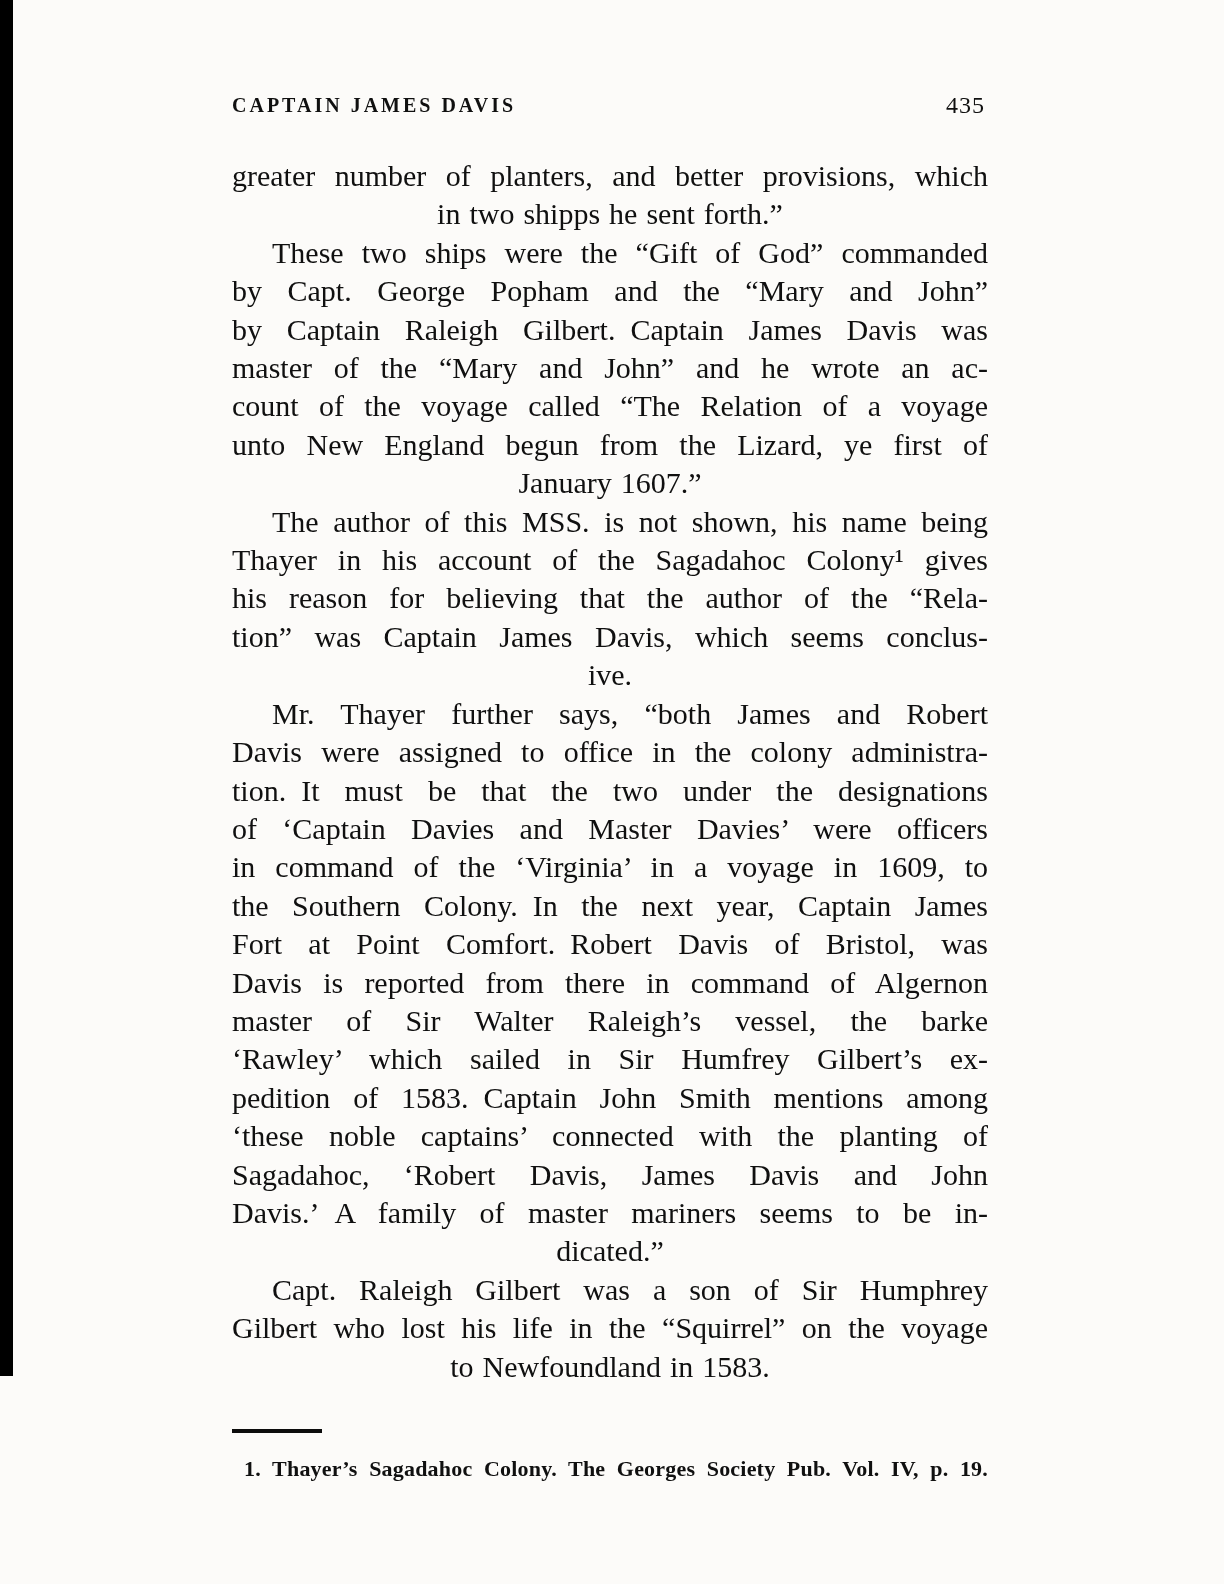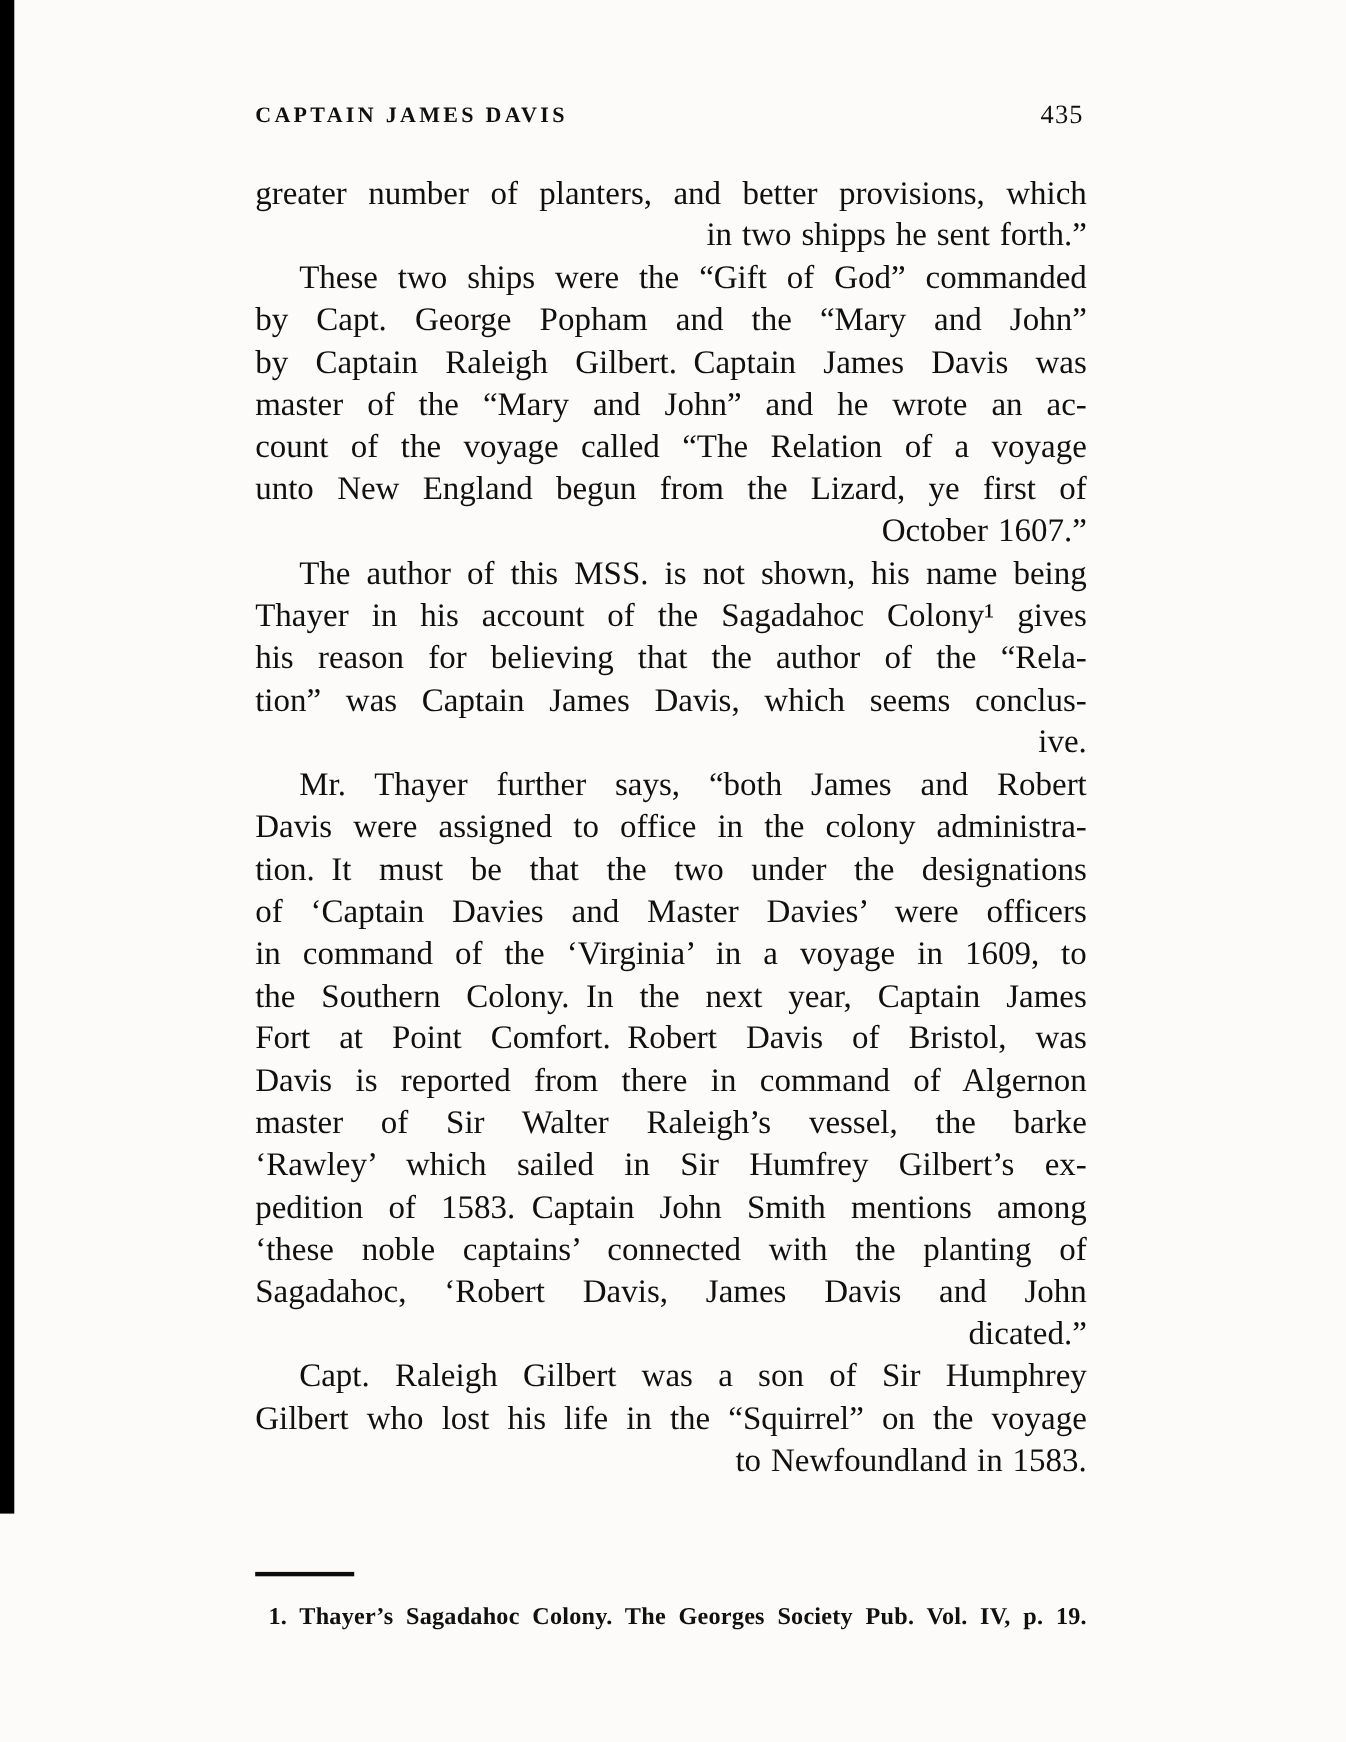--- a/index.html
+++ b/index.html
@@ -62,21 +62,21 @@
     font-size: 30px;
     line-height: 38.4px;
     word-spacing: 1.5px;
     white-space: normal;
   }
   .line.just {
     text-align: justify;
     text-align-last: justify;
   }
   .line.end {
-    text-align: right;
+    text-align: center;
   }
   .line.indent {
     text-indent: 40px;
   }
   
   .footnote {
     position: absolute;
     left: 232px;
     top: 1429px;
     width: 756px;
@@ -115,21 +115,21 @@
         <div class="line just">greater number of planters, and better provisions, which</div>
         <div class="line end">in two shipps he sent forth.”</div>
       </div>
       <div class="paragraph">
         <div class="line just indent">These two ships were the “Gift of God” commanded</div>
         <div class="line just">by Capt. George Popham and the “Mary and John”</div>
         <div class="line just">by Captain Raleigh Gilbert. Captain James Davis was</div>
         <div class="line just">master of the “Mary and John” and he wrote an ac-</div>
         <div class="line just">count of the voyage called “The Relation of a voyage</div>
         <div class="line just">unto New England begun from the Lizard, ye first of</div>
-        <div class="line end">October 1607.”</div>
+        <div class="line end">January 1607.”</div>
       </div>
       <div class="paragraph">
         <div class="line just indent">The author of this MSS. is not shown, his name being</div>
         <div class="line just">Thayer in his account of the Sagadahoc Colony¹ gives</div>
         <div class="line just">his reason for believing that the author of the “Rela-</div>
         <div class="line just">tion” was Captain James Davis, which seems conclus-</div>
         <div class="line end">ive.</div>
       </div>
       <div class="paragraph">
         <div class="line just indent">Mr. Thayer further says, “both James and Robert</div>
@@ -138,20 +138,21 @@
         <div class="line just">of ‘Captain Davies and Master Davies’ were officers</div>
         <div class="line just">in command of the ‘Virginia’ in a voyage in 1609, to</div>
         <div class="line just">the Southern Colony. In the next year, Captain James</div>
         <div class="line just">Fort at Point Comfort. Robert Davis of Bristol, was</div>
         <div class="line just">Davis is reported from there in command of Algernon</div>
         <div class="line just">master of Sir Walter Raleigh’s vessel, the barke</div>
         <div class="line just">‘Rawley’ which sailed in Sir Humfrey Gilbert’s ex-</div>
         <div class="line just">pedition of 1583. Captain John Smith mentions among</div>
         <div class="line just">‘these noble captains’ connected with the planting of</div>
         <div class="line just">Sagadahoc, ‘Robert Davis, James Davis and John</div>
+        <div class="line just">Davis.’ A family of master mariners seems to be in-</div>
         <div class="line end">dicated.”</div>
       </div>
       <div class="paragraph">
         <div class="line just indent">Capt. Raleigh Gilbert was a son of Sir Humphrey</div>
         <div class="line just">Gilbert who lost his life in the “Squirrel” on the voyage</div>
         <div class="line end">to Newfoundland in 1583.</div>
       </div>
     </div>
 
   <div class="footnote">

